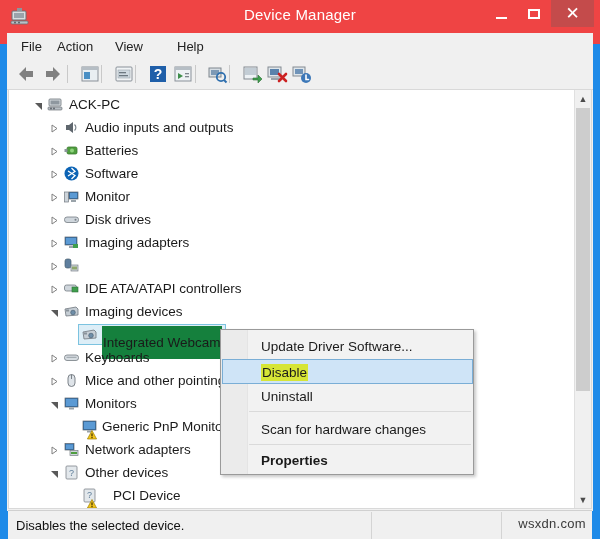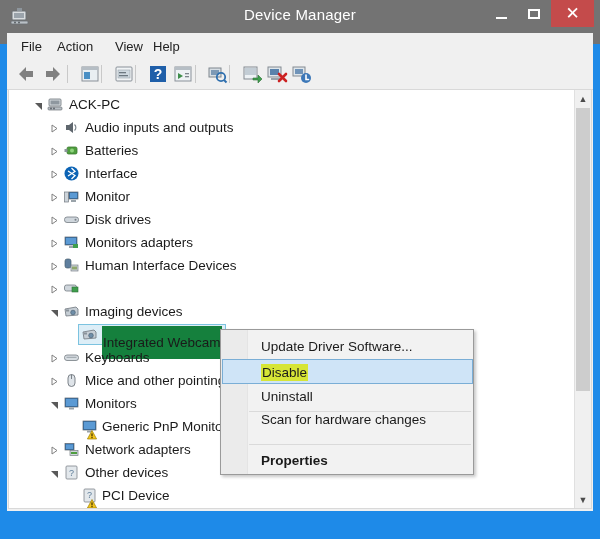--- a/index.html
+++ b/index.html
@@ -20,21 +20,21 @@
     width: 600px; height: 539px;
     background: #1e8ae8;
     box-sizing: border-box;
   }
 
   
   .titlebar {
     position: absolute;
     left: 0; top: 0;
     width: 600px; height: 44px;
-    background: #737373;
+    background: #ef4444;
   }
   .title-icon {
     position: absolute;
     left: 10px; top: 7px;
     width: 20px; height: 19px;
   }
   .title-text {
     position: absolute;
     left: 0; top: 6px;
     width: 600px;
@@ -309,21 +309,21 @@
         </div>
     </div>
   </div>
 
   <div class="client">
 
     <div class="menubar">
       <div class="menu-item" style="left:8px">File</div>
       <div class="menu-item" style="left:44px">Action</div>
       <div class="menu-item" style="left:102px">View</div>
-      <div class="menu-item" style="left:140px">Help</div>
+      <div class="menu-item" style="left:164px">Help</div>
     </div>
 
     <div class="toolbar">
       <div class="tb" style="left:8px">
         <svg width="22" height="22" viewBox="0 0 22 22">
           <path d="M11 4 L4 11 L11 18 L11 14 L18 14 L18 8 L11 8 Z" fill="#808080"></path>
         </svg>
       </div>
       <div class="tb" style="left:35px">
         <svg width="22" height="22" viewBox="0 0 22 22">
@@ -460,21 +460,21 @@
             <svg width="9" height="9" viewBox="0 0 9 9">
                 <path d="M2 1 L7 4.5 L2 8 Z" fill="none" stroke="#808080" stroke-width="1"></path>
               </svg>
           </div>
           <div class="nicon" style="left:54px">
             <svg width="17" height="17" viewBox="0 0 17 17">
               <circle cx="8.5" cy="8.5" r="7" fill="#0b63b5"></circle>
               <path d="M8.5 3 L12 6.5 L5 11 M8.5 14 L12 10.5 L5 6" stroke="#ffffff" stroke-width="1.3" fill="none"></path>
             </svg>
           </div>
-          <div class="nlabel" style="left:76px">Interface</div>
+          <div class="nlabel" style="left:76px">Software</div>
         </div>
 
         <div class="node">
           <div class="twisty" style="left:41px">
             <svg width="9" height="9" viewBox="0 0 9 9">
                 <path d="M2 1 L7 4.5 L2 8 Z" fill="none" stroke="#808080" stroke-width="1"></path>
               </svg>
           </div>
           <div class="nicon" style="left:54px">
             <svg width="17" height="17" viewBox="0 0 17 17">
@@ -509,51 +509,51 @@
               </svg>
           </div>
           <div class="nicon" style="left:54px">
             <svg width="17" height="17" viewBox="0 0 17 17">
               <rect x="2" y="3" width="12" height="8" fill="#2e6fae" stroke="#5d646b" stroke-width=".7"></rect>
               <rect x="3" y="4" width="10" height="6" fill="#5b9ad4"></rect>
               <rect x="6" y="12" width="5" height="2" fill="#9aa3aa"></rect>
               <rect x="10" y="10" width="5" height="4" fill="#3f9e4d"></rect>
             </svg>
           </div>
-          <div class="nlabel" style="left:76px">Monitors adapters</div>
+          <div class="nlabel" style="left:76px">Imaging adapters</div>
         </div>
 
         <div class="node">
           <div class="twisty" style="left:41px">
             <svg width="9" height="9" viewBox="0 0 9 9">
                 <path d="M2 1 L7 4.5 L2 8 Z" fill="none" stroke="#808080" stroke-width="1"></path>
               </svg>
           </div>
           <div class="nicon" style="left:54px">
             <svg width="17" height="17" viewBox="0 0 17 17">
               <rect x="2" y="2" width="6" height="9" rx="2" fill="#5f7f9e" stroke="#49606f" stroke-width=".7"></rect>
               <rect x="8" y="8" width="7" height="6" fill="#cfd6dc" stroke="#787f86" stroke-width=".7"></rect>
               <rect x="9" y="9.5" width="5" height="3" fill="#8fa76e"></rect>
             </svg>
           </div>
-          <div class="nlabel" style="left:76px">Human Interface Devices</div>
         </div>
 
         <div class="node">
           <div class="twisty" style="left:41px">
             <svg width="9" height="9" viewBox="0 0 9 9">
                 <path d="M2 1 L7 4.5 L2 8 Z" fill="none" stroke="#808080" stroke-width="1"></path>
               </svg>
           </div>
           <div class="nicon" style="left:54px">
             <svg width="17" height="17" viewBox="0 0 17 17">
               <rect x="1.5" y="5" width="12" height="6" rx="2" fill="#cfd6dc" stroke="#757c83" stroke-width=".8"></rect>
               <rect x="9" y="7" width="6" height="5" fill="#3f9e4d" stroke="#2d6f37" stroke-width=".6"></rect>
             </svg>
           </div>
+          <div class="nlabel" style="left:76px">IDE ATA/ATAPI controllers</div>
         </div>
 
         <div class="node">
           <div class="twisty" style="left:41px">
             <svg width="9" height="9" viewBox="0 0 9 9">
                 <path d="M1 2 L8 2 L8 9 Z" fill="#595959"></path>
               </svg>
           </div>
           <div class="nicon" style="left:54px">
             <svg width="17" height="17" viewBox="0 0 17 17">
@@ -680,57 +680,63 @@
               <text x="8.5" y="11" font-family="Liberation Sans, sans-serif" font-size="9" fill="#5d7c99" text-anchor="middle">?</text>
             </svg>
           </div>
           <div class="warnbadge" style="left:78px; top:11px">
             <svg width="10" height="10" viewBox="0 0 10 10">
               <path d="M5 0.5 L9.6 9 L0.4 9 Z" fill="#f2c41c" stroke="#9e7f00" stroke-width=".7"></path>
               <rect x="4.4" y="3.4" width="1.2" height="3" fill="#3a2f00"></rect>
               <rect x="4.4" y="7" width="1.2" height="1.2" fill="#3a2f00"></rect>
             </svg>
           </div>
-          <div class="nlabel" style="left:93px">PCI Device</div>
+          <div class="nlabel" style="left:104px">PCI Device</div>
         </div>
 
         <div class="node">
           
           
           
         </div>
 
       </div>
 
       <div class="vscroll">
         <div class="sb-arrow sb-up">▲</div>
         <div class="sb-thumb"></div>
         <div class="sb-arrow sb-down">▼</div>
       </div>
     </div>
 
+    <div class="statusbar">
+      <div class="status-text">Disables the selected device.</div>
+      <div class="status-div" style="left:363px"></div>
+      <div class="status-div" style="left:493px"></div>
+      <div class="watermark">wsxdn.com</div>
+    </div>
 
     <div class="ctxmenu">
       <div class="ctx-gutter"></div>
 
       <div class="ctx-item" style="top:4px">
         <span class="ctx-label">Update Driver Software...</span>
       </div>
 
       <div class="ctx-item hover" style="top:29px">
         <span class="ctx-label">Disable</span>
       </div>
 
       <div class="ctx-item" style="top:54px">
         <span class="ctx-label">Uninstall</span>
       </div>
 
       <div class="ctx-sep" style="top:81px"></div>
 
-      <div class="ctx-item" style="top:77px">
+      <div class="ctx-item" style="top:87px">
         <span class="ctx-label">Scan for hardware changes</span>
       </div>
 
       <div class="ctx-sep" style="top:114px"></div>
 
       <div class="ctx-item bold" style="top:118px">
         <span class="ctx-label">Properties</span>
       </div>
     </div>
 

